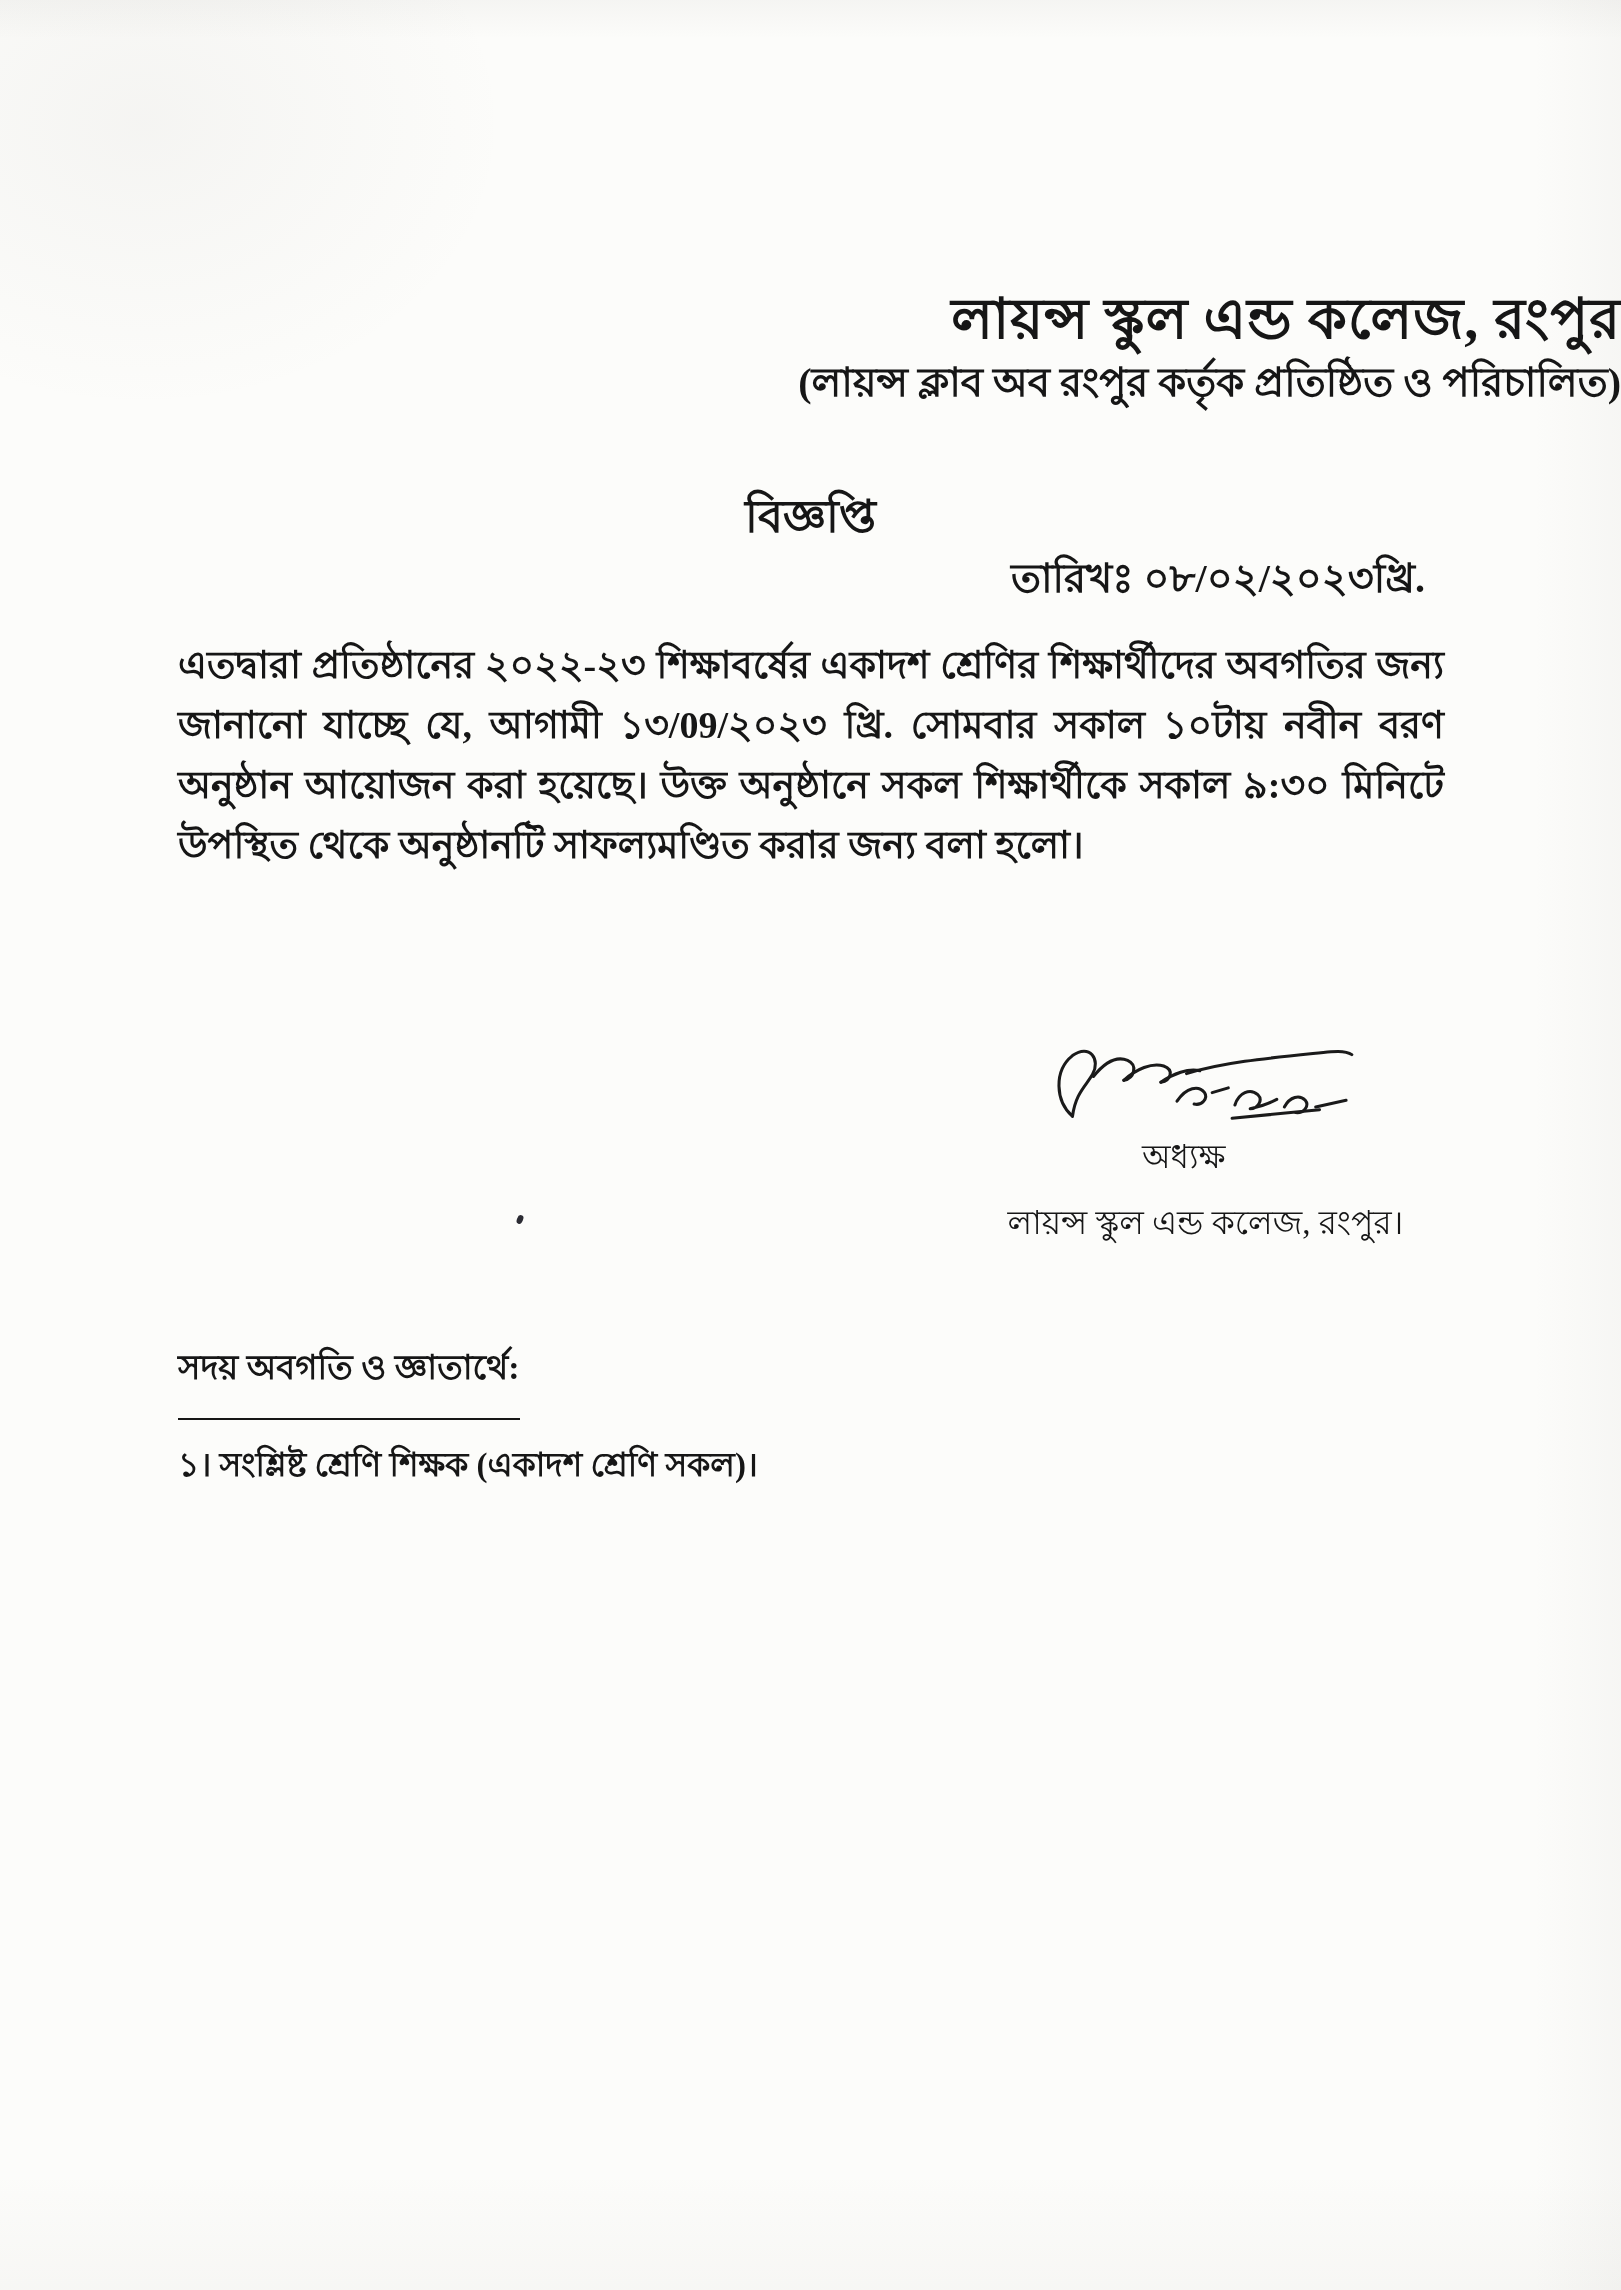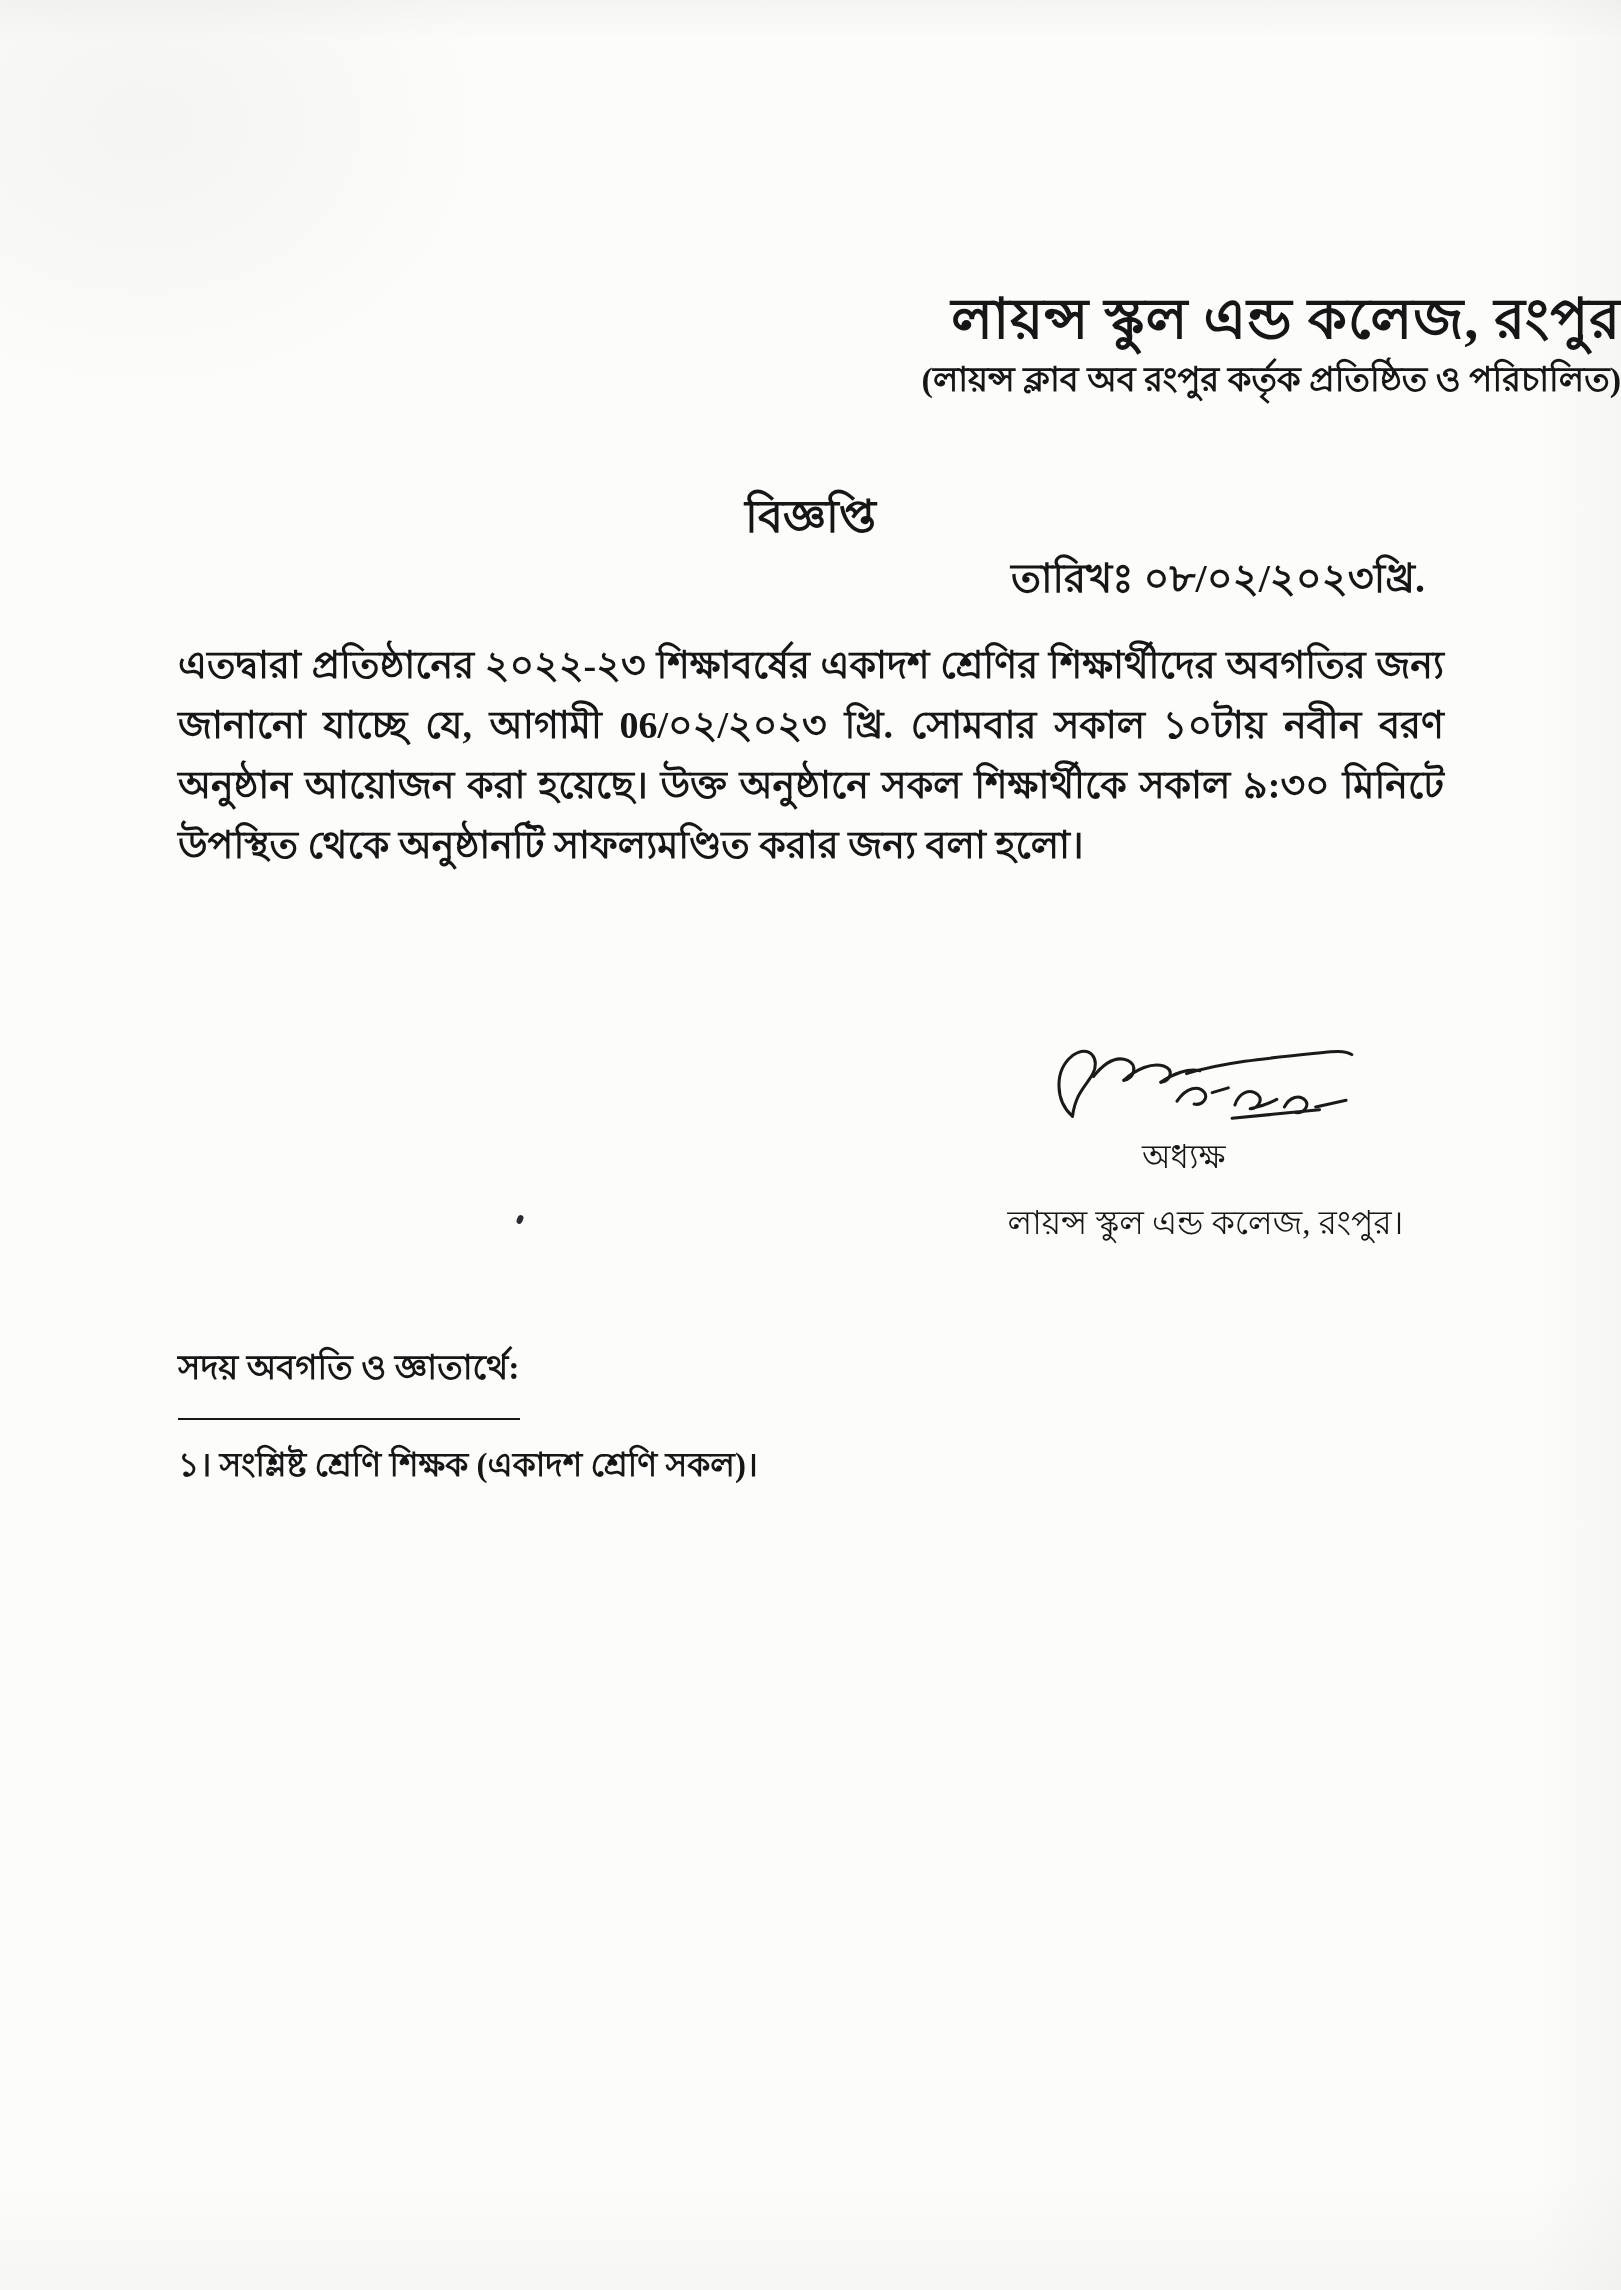--- a/index.html
+++ b/index.html
@@ -56,21 +56,21 @@
     text-align: right;
   }
   .letterhead-title {
     font-size: 56px;
     font-weight: 700;
     letter-spacing: 1px;
     line-height: 1.1;
   }
   .letterhead-subtitle {
     margin-top: 9.8px;
-    font-size: 34px;
+    font-size: 40px;
     font-weight: 700;
     line-height: 1.15;
   }
 
   .notice-heading {
     position: absolute;
     top: 482px;
     left: 0;
     width: 100%;
     text-align: center;
@@ -163,21 +163,21 @@
 
   <div class="letterhead">
     <div class="letterhead-title">লায়ন্স স্কুল এন্ড কলেজ, রংপুর</div>
     <div class="letterhead-subtitle">(লায়ন্স ক্লাব অব রংপুর কর্তৃক প্রতিষ্ঠিত ও পরিচালিত)</div>
   </div>
 
   <div class="notice-heading">বিজ্ঞপ্তি</div>
 
   <div class="date-line">তারিখঃ ০৮/০২/২০২৩খ্রি.</div>
 
-  <div class="notice-body">এতদ্বারা প্রতিষ্ঠানের ২০২২-২৩ শিক্ষাবর্ষের একাদশ শ্রেণির শিক্ষার্থীদের অবগতির জন্য জানানো যাচ্ছে যে, আগামী 06/০২/২০২৩ খ্রি. সোমবার সকাল ১০টায় নবীন বরণ অনুষ্ঠান আয়োজন করা হয়েছে। উক্ত অনুষ্ঠানে সকল শিক্ষার্থীকে সকাল ৯:৩০ মিনিটে উপস্থিত থেকে অনুষ্ঠানটি সাফল্যমণ্ডিত করার জন্য বলা হলো।</div>
+  <div class="notice-body">এতদ্বারা প্রতিষ্ঠানের ২০২২-২৩ শিক্ষাবর্ষের একাদশ শ্রেণির শিক্ষার্থীদের অবগতির জন্য জানানো যাচ্ছে যে, আগামী ১৩/09/২০২৩ খ্রি. সোমবার সকাল ১০টায় নবীন বরণ অনুষ্ঠান আয়োজন করা হয়েছে। উক্ত অনুষ্ঠানে সকল শিক্ষার্থীকে সকাল ৯:৩০ মিনিটে উপস্থিত থেকে অনুষ্ঠানটি সাফল্যমণ্ডিত করার জন্য বলা হলো।</div>
 
   <div class="signature-block">
     <svg class="signature-art" width="323" height="98" viewBox="0 0 340 100" aria-hidden="true">
       <g stroke="#1a1a1a" stroke-width="3.2" fill="none" stroke-linecap="round" stroke-linejoin="round">
         <path d="M30,82 C12,66 10,34 30,18 C48,5 60,22 51,38 C44,50 33,58 30,82"></path>
         <path d="M52,40 C64,25 76,18 88,23 C99,28 95,42 84,44"></path>
         <path d="M84,44 C97,32 114,25 126,29 C137,33 134,44 123,46"></path>
         <path d="M123,46 C136,37 152,31 164,34"></path>
         <path d="M150,37 C192,24 243,20 302,14 C312,13 320,14 324,17"></path>
         <path d="M140,66 C150,51 163,49 169,57 C173,63 166,71 158,69"></path>

